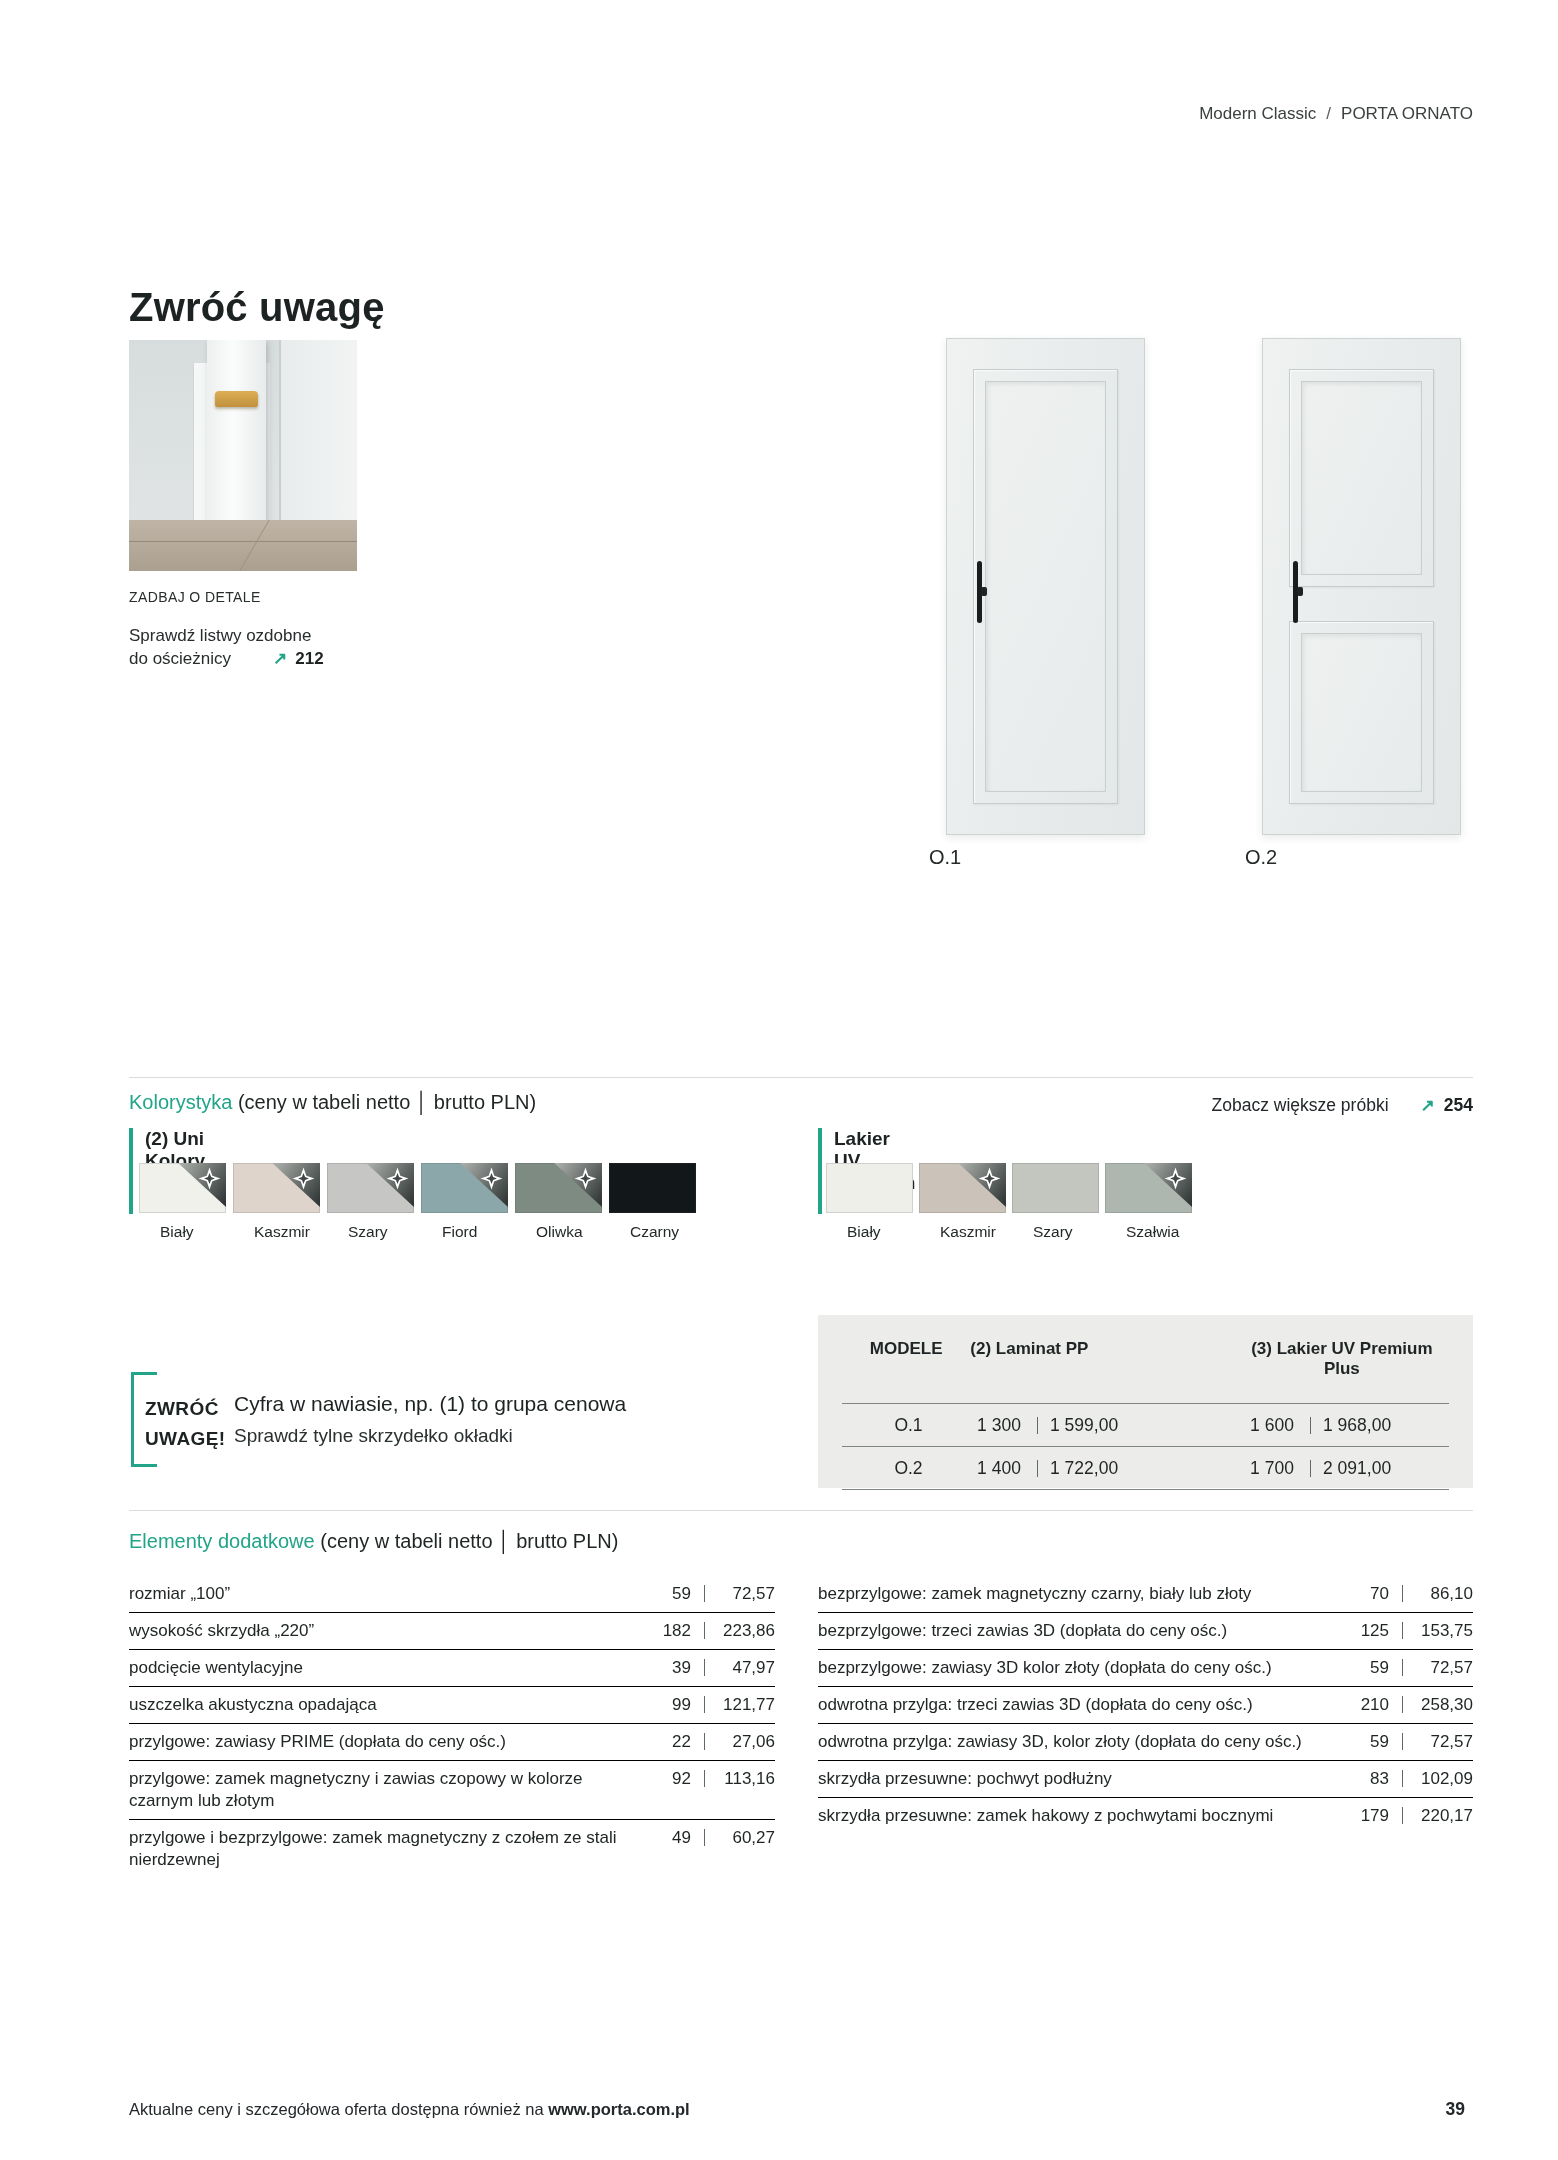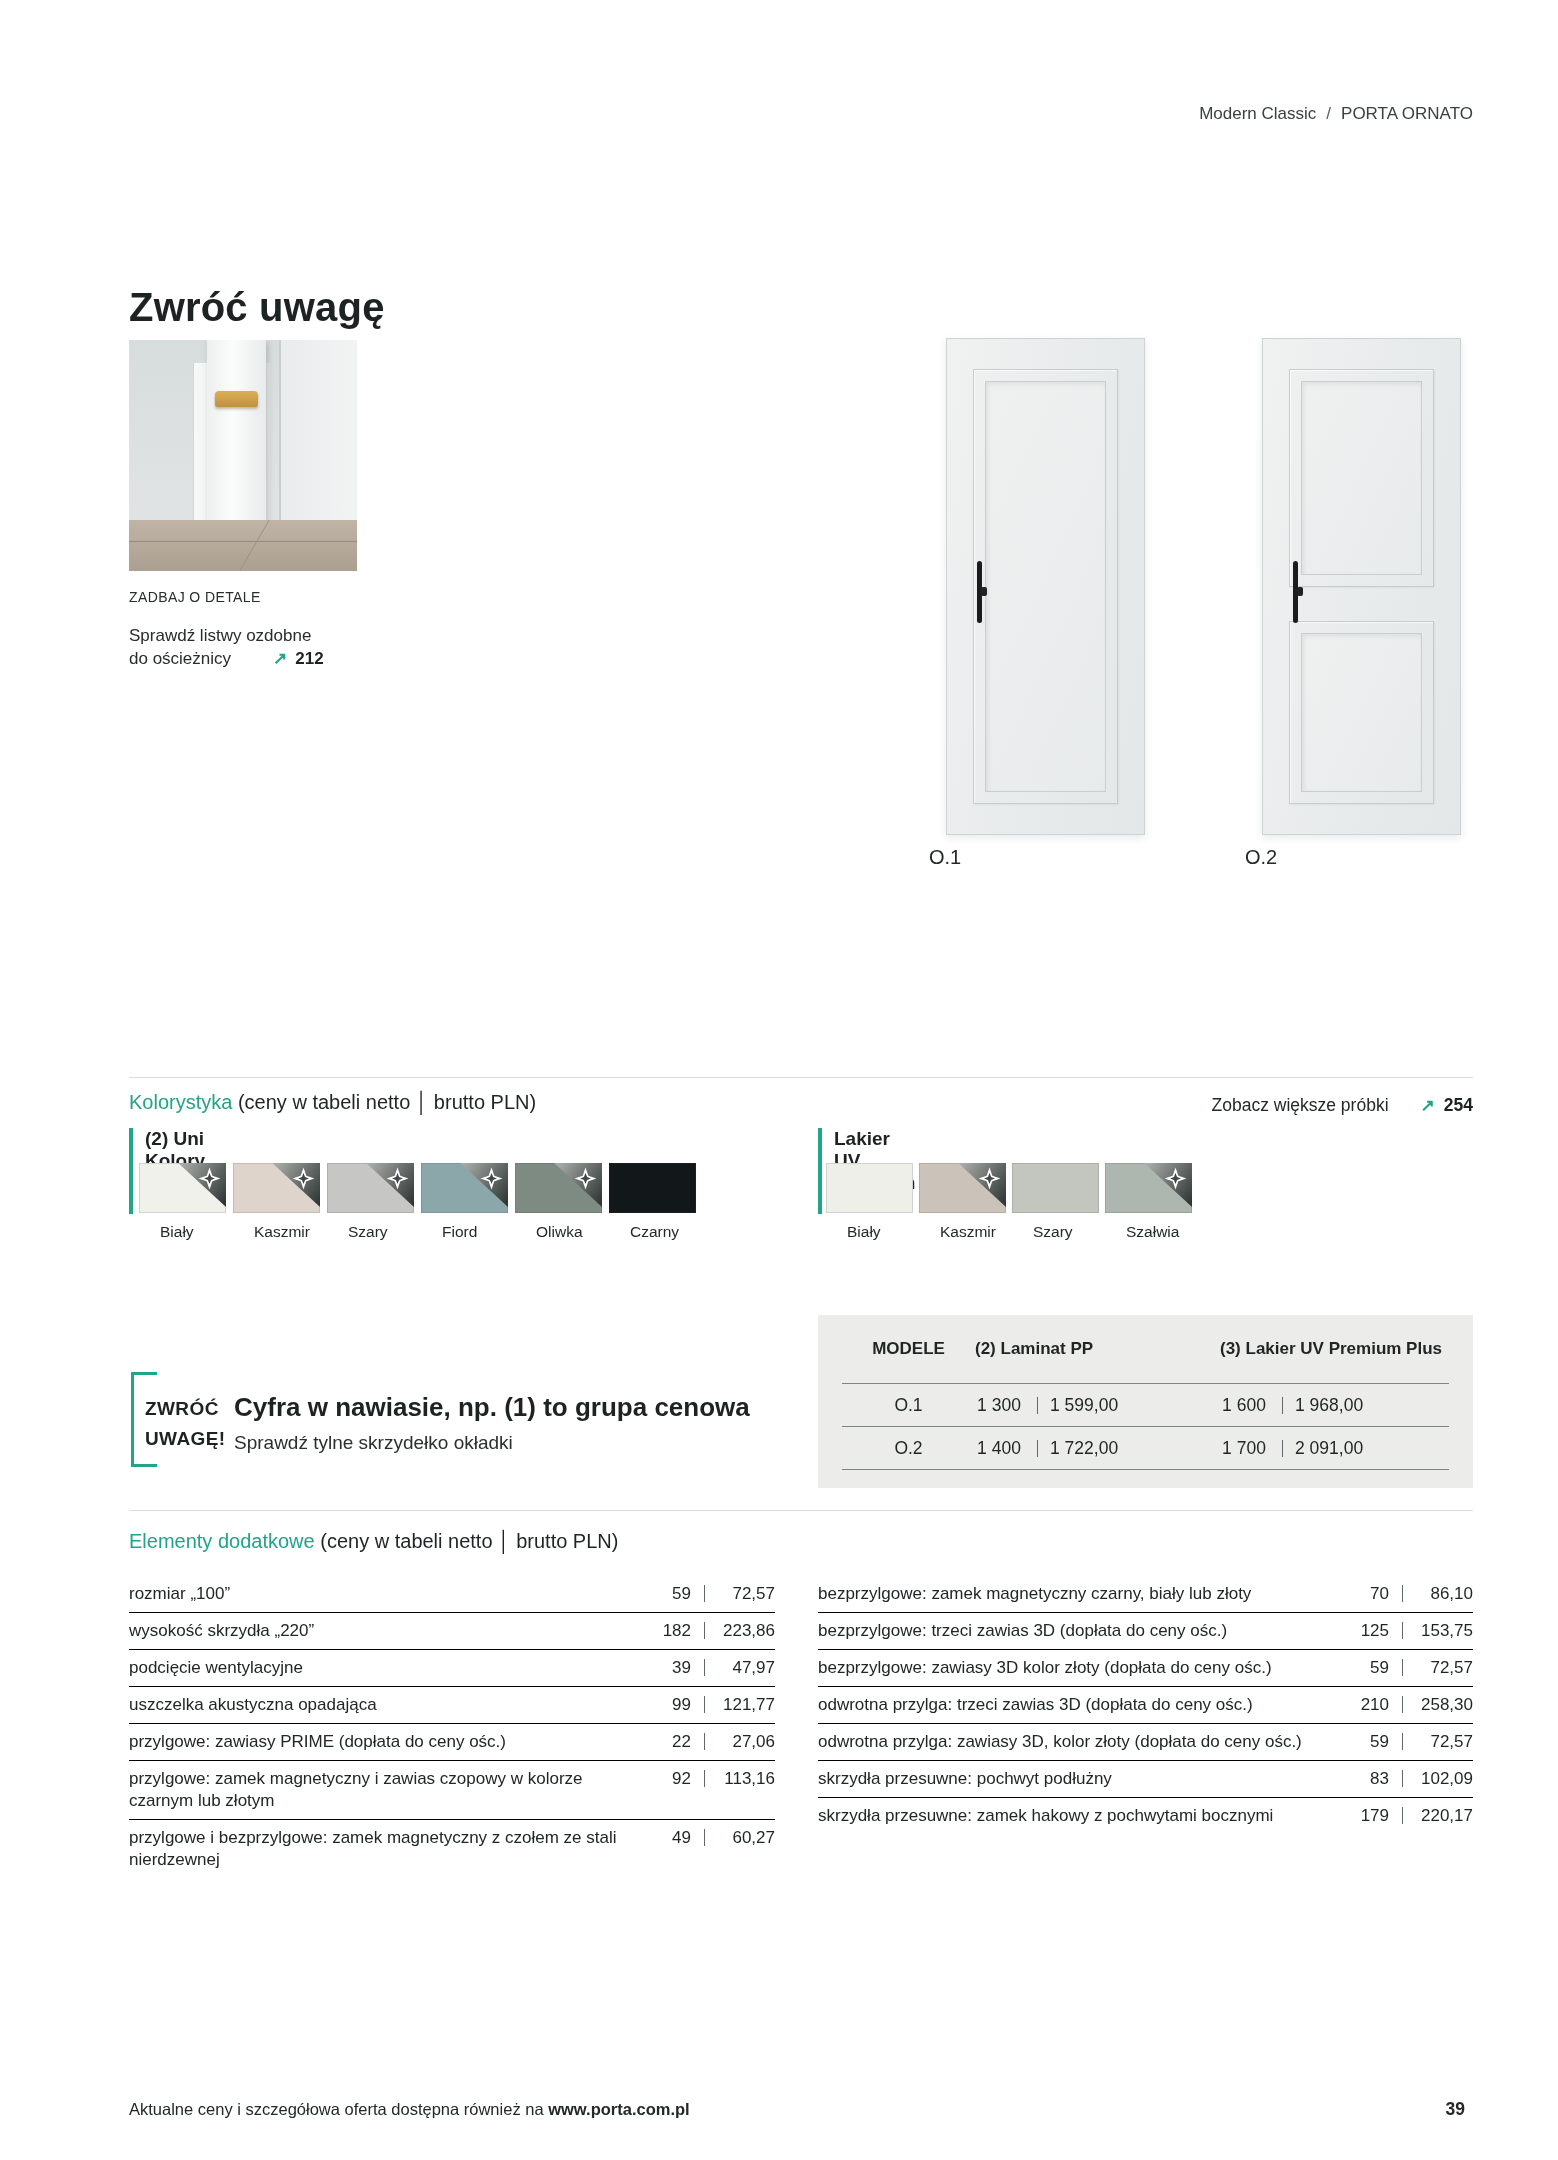--- a/index.html
+++ b/index.html
@@ -75,31 +75,31 @@
   .swatch-label { margin-top:10px; font-size:15.5px; color:#24292a;margin-left:21px; }
 
   
   .ptable { position:absolute; left:818px; top:1315px; width:655px; height:173px; background:#ecedea; padding:20px 24px 0 24px; }
   .prow { display:flex; align-items:baseline;text-align:center; }
   .prow.head { padding:4px 0 24px 0; font-weight:700; font-size:17px; }
   .prow.body { padding:10px 0; border-top:1px solid #7f8585; font-size:17.5px; }
   .prow.body.last { border-bottom:1px solid #7f8585; }
   .pc-model { width:133px; }
   .pc-price { width:245px; display:flex; align-items:baseline; }
-  .pc-price.wide { width:auto; }
+  .pc-price.wide { width:auto;margin-left:28px; }
   .netto { display:inline-block; min-width:48px; }
   .vbar { display:inline-block; width:1px; height:17px; background:#60696a; margin:0 12px 0 14px; transform:translateY(3px); }
 
   
   .note { position:absolute; left:131px; top:1372px; }
   .note-bracket { position:absolute; left:0; top:0; width:26px; height:95px;
     border-left:3px solid #21a488; border-top:3px solid #21a488; border-bottom:3px solid #21a488; }
   .note-label { position:absolute; left:14px; top:22px; font-size:19px; font-weight:700; letter-spacing:.4px; line-height:30px; color:#1d2222; }
   .note-body { position:absolute; left:103px; top:20px; width:560px; }
-  .note-title { font-size:26px; font-weight:700; color:#1d2222; }
+  .note-title { font-size:21px; font-weight:400; color:#1d2222; }
   .note-sub { margin-top:9px; font-size:19px; color:#2a2f2f; }
 
   
   .extras-head { left:129px; top:1530px; }
   .xlist { position:absolute; top:1576px; font-size:17px; }
   .xlist.left { left:129px; width:646px; }
   .xlist.right { left:818px; width:655px; }
   .xrow { display:flex; align-items:flex-start; padding:7px 0 7px 0; border-bottom:1px solid #000000; line-height:22px; }
   .xrow.last { border-bottom:none; }
   .xlabel { flex:1; padding-right:14px; color:#212626; }

